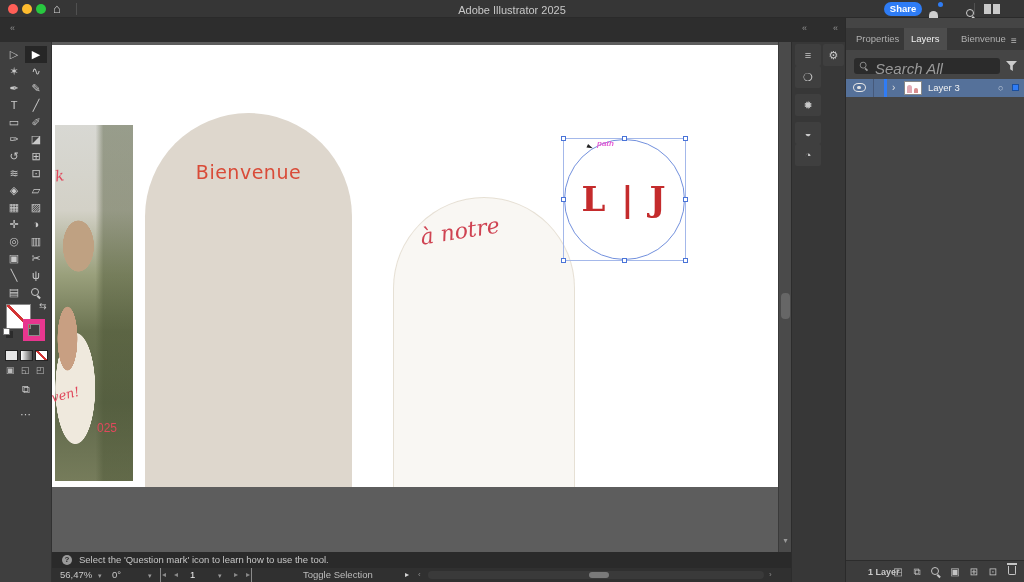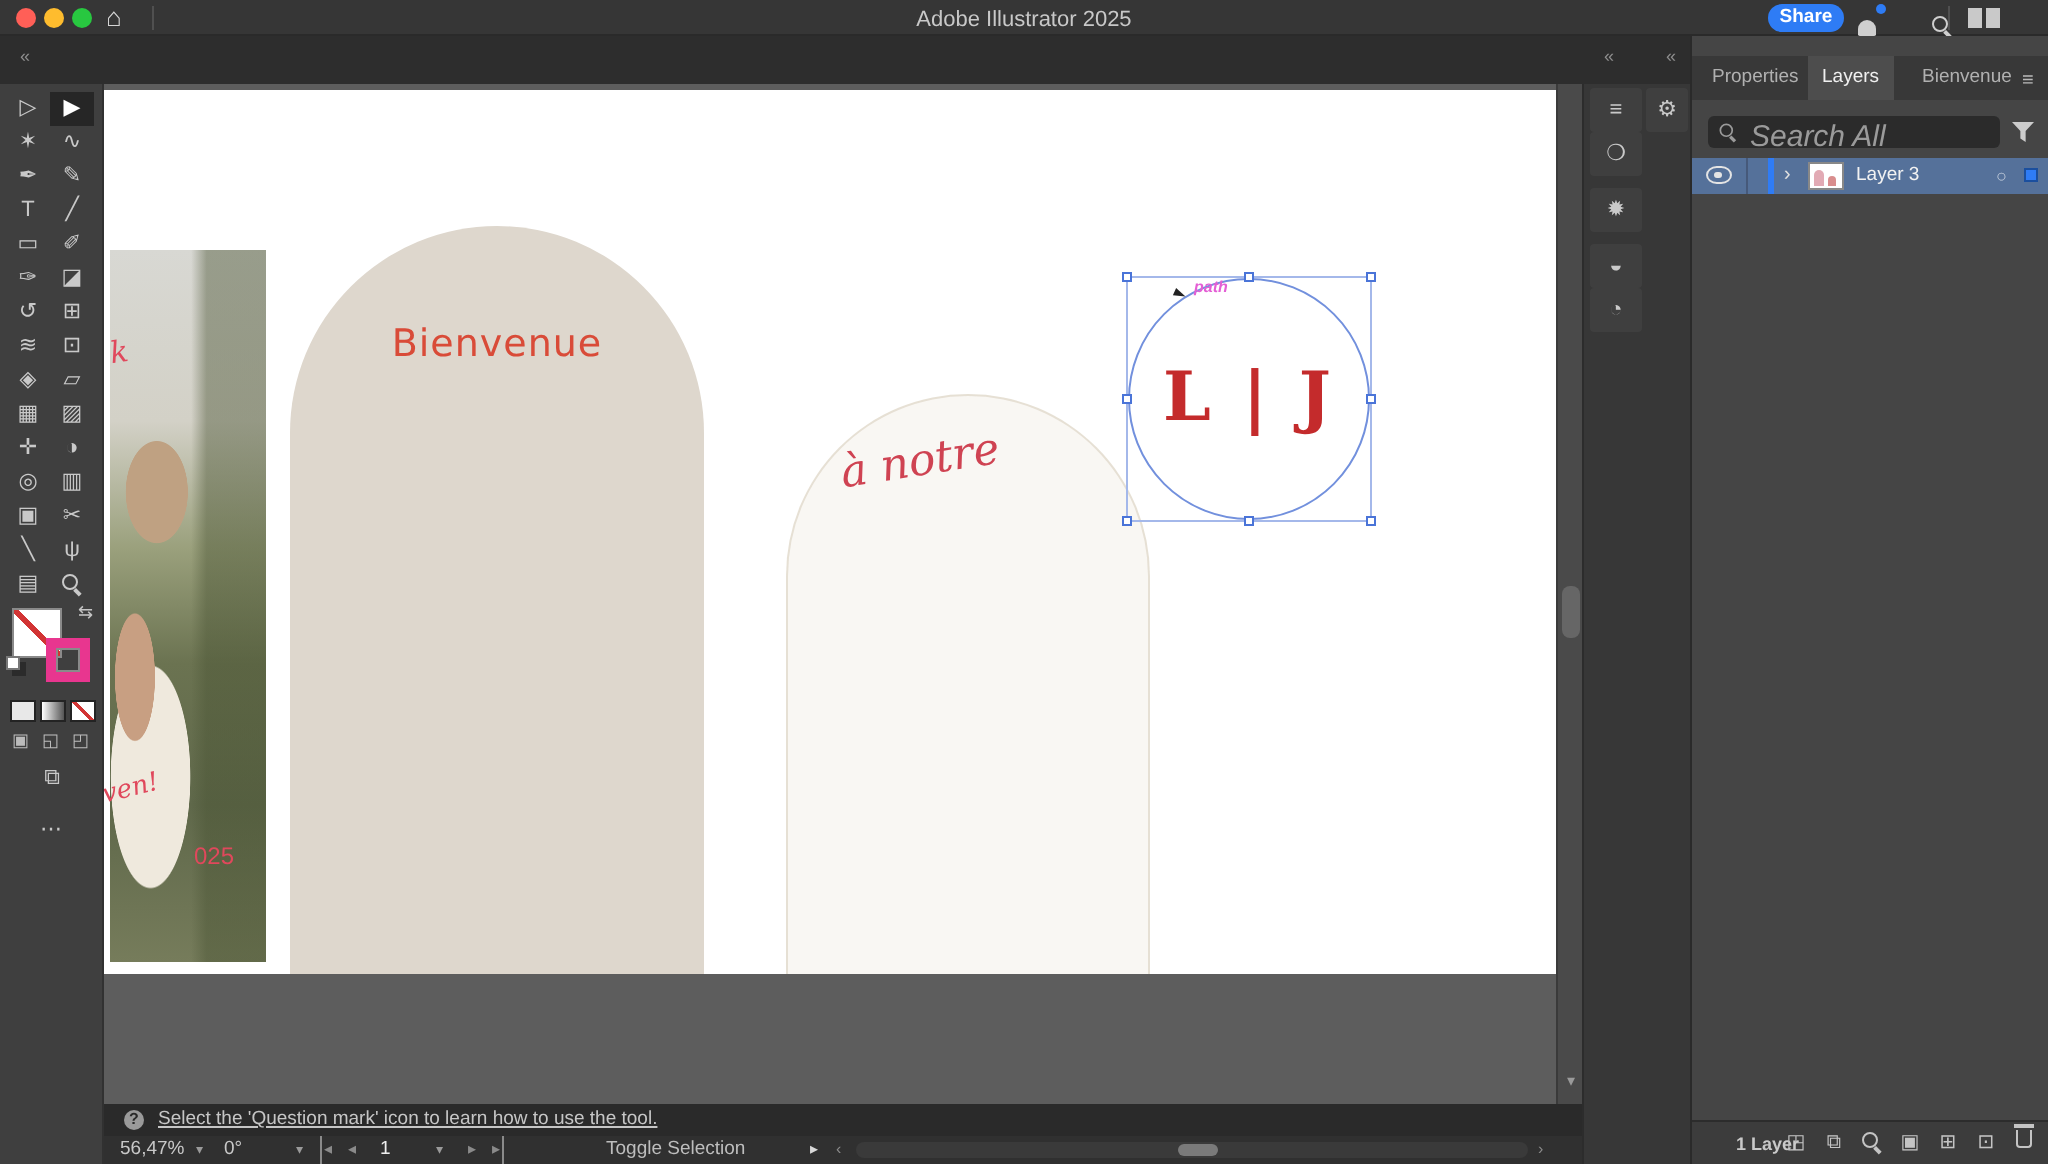--- a/index.html
+++ b/index.html
@@ -78,21 +78,21 @@
 
   
   #vscroll { left:778px; top:42px; width:13px; height:510px; background:#4a4a4a; border-left:1px solid #3a3a3a; }
   #vscroll-thumb { left:2px; top:251px; width:9px; height:26px; background:#666; border-radius:4px; }
   #vscroll-down { left:0; top:494px; width:13px; text-align:center; font-size:8px; color:#9a9a9a; }
 
   
   #hint-bar { left:52px; top:552px; width:739px; height:16px; background:#2a2a2a; }
   #hint-qicon { left:10px; top:3px; width:10px; height:10px; border-radius:50%; background:#9a9a9a;
       color:#2a2a2a; font-size:8px; font-weight:bold; text-align:center; line-height:10px; }
-  #hint-text { left:27px; top:0; font-size:9.5px; line-height:16px; color:#c6c6c6;text-decoration:underline; }
+  #hint-text { left:27px; top:0; font-size:9.5px; line-height:16px; color:#c6c6c6; }
   #status-bar { left:52px; top:568px; width:739px; height:14px; background:#303030; font-size:9.5px; color:#c8c8c8; }
   .st { top:0; line-height:14px; }
   .chev { font-size:7px; color:#9a9a9a; top:1px; line-height:14px; }
   .navg { font-size:8px; color:#8a8a8a; top:0; line-height:14px; }
   #hscroll-track { left:376px; top:3px; width:336px; height:8px; background:#3a3a3a; border-radius:4px; }
   #hscroll-thumb { position:absolute; left:161px; top:1px; width:20px; height:6px; background:#7a7a7a; border-radius:3px; }
 
   
   #dock { left:791px; top:42px; width:54px; height:540px; background:#373737; border-left:1px solid #2c2c2c; }
   .dock-cell { left:3px; width:26px; height:22px; background:#3f3f3f; text-align:center; line-height:22px;

